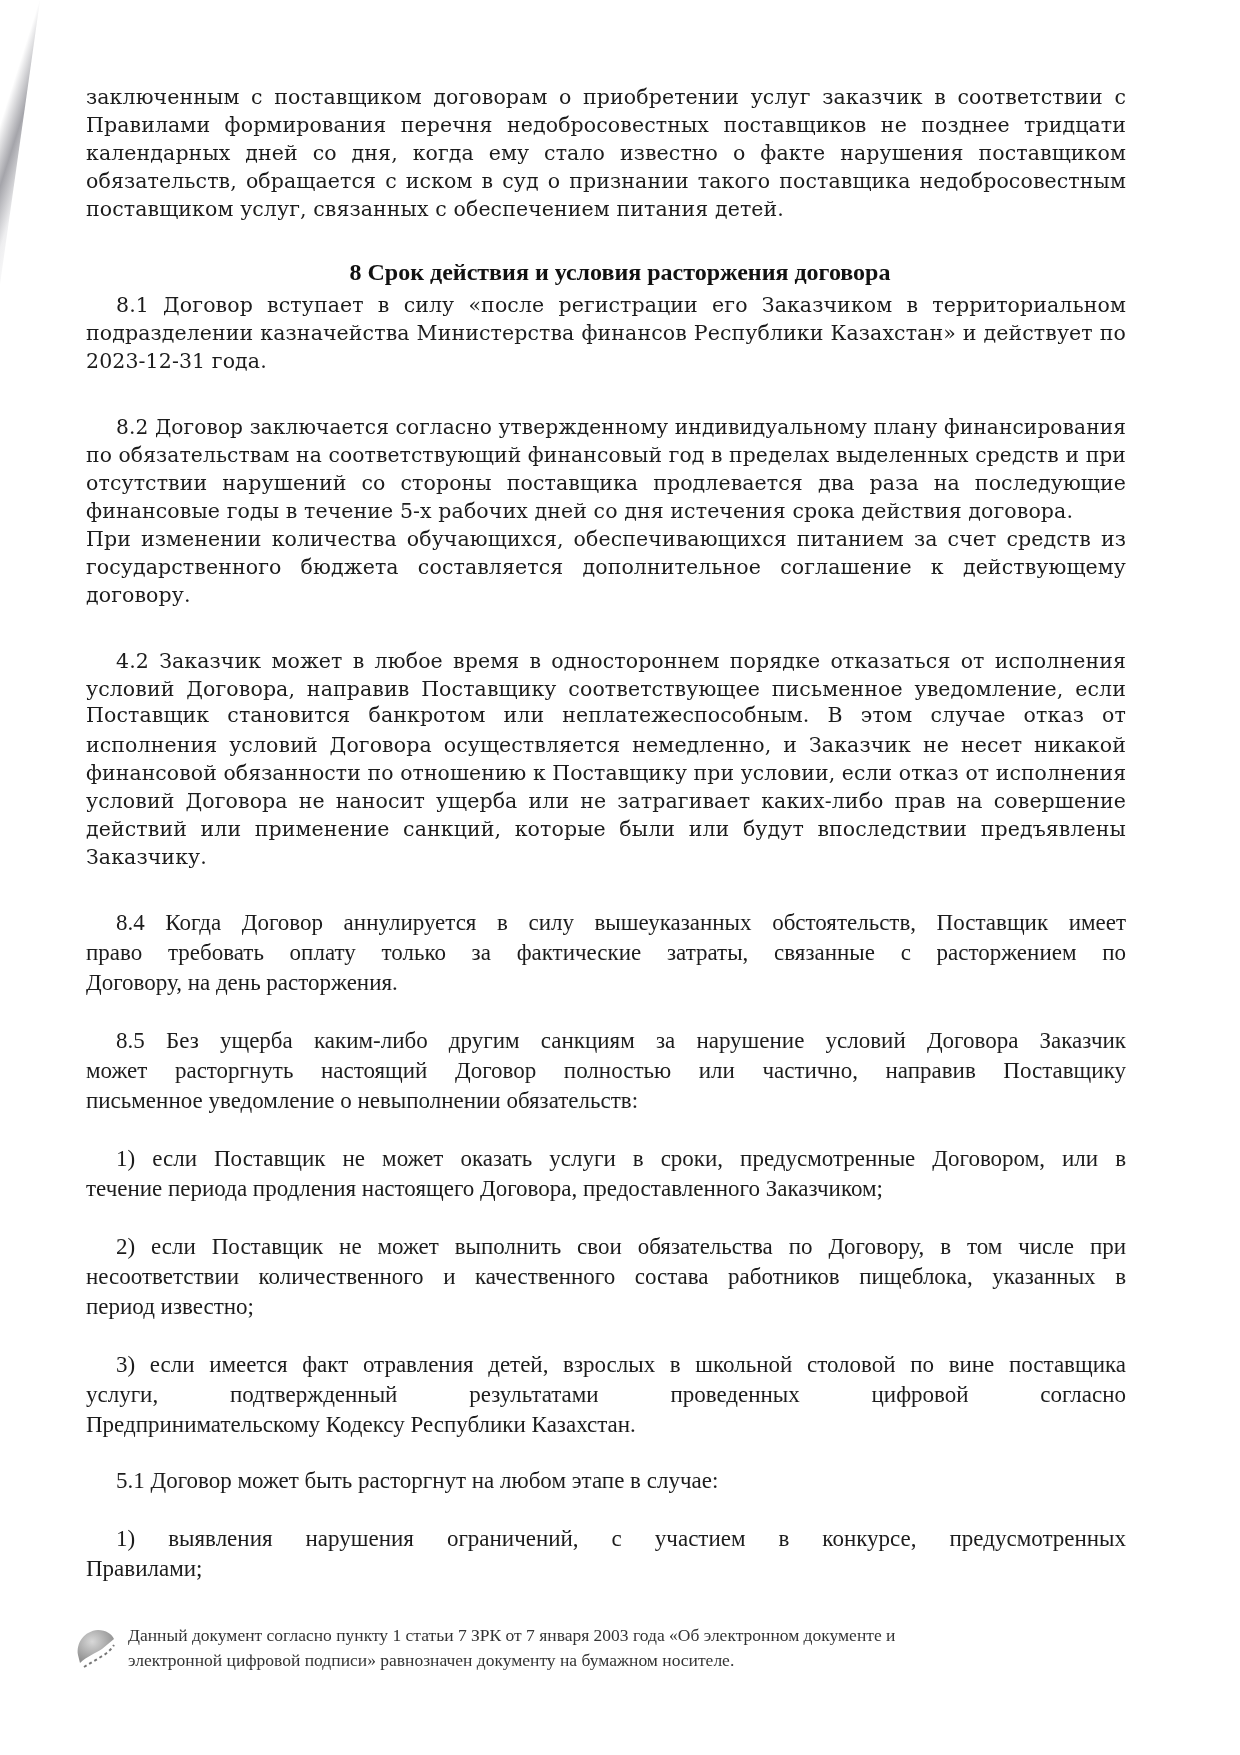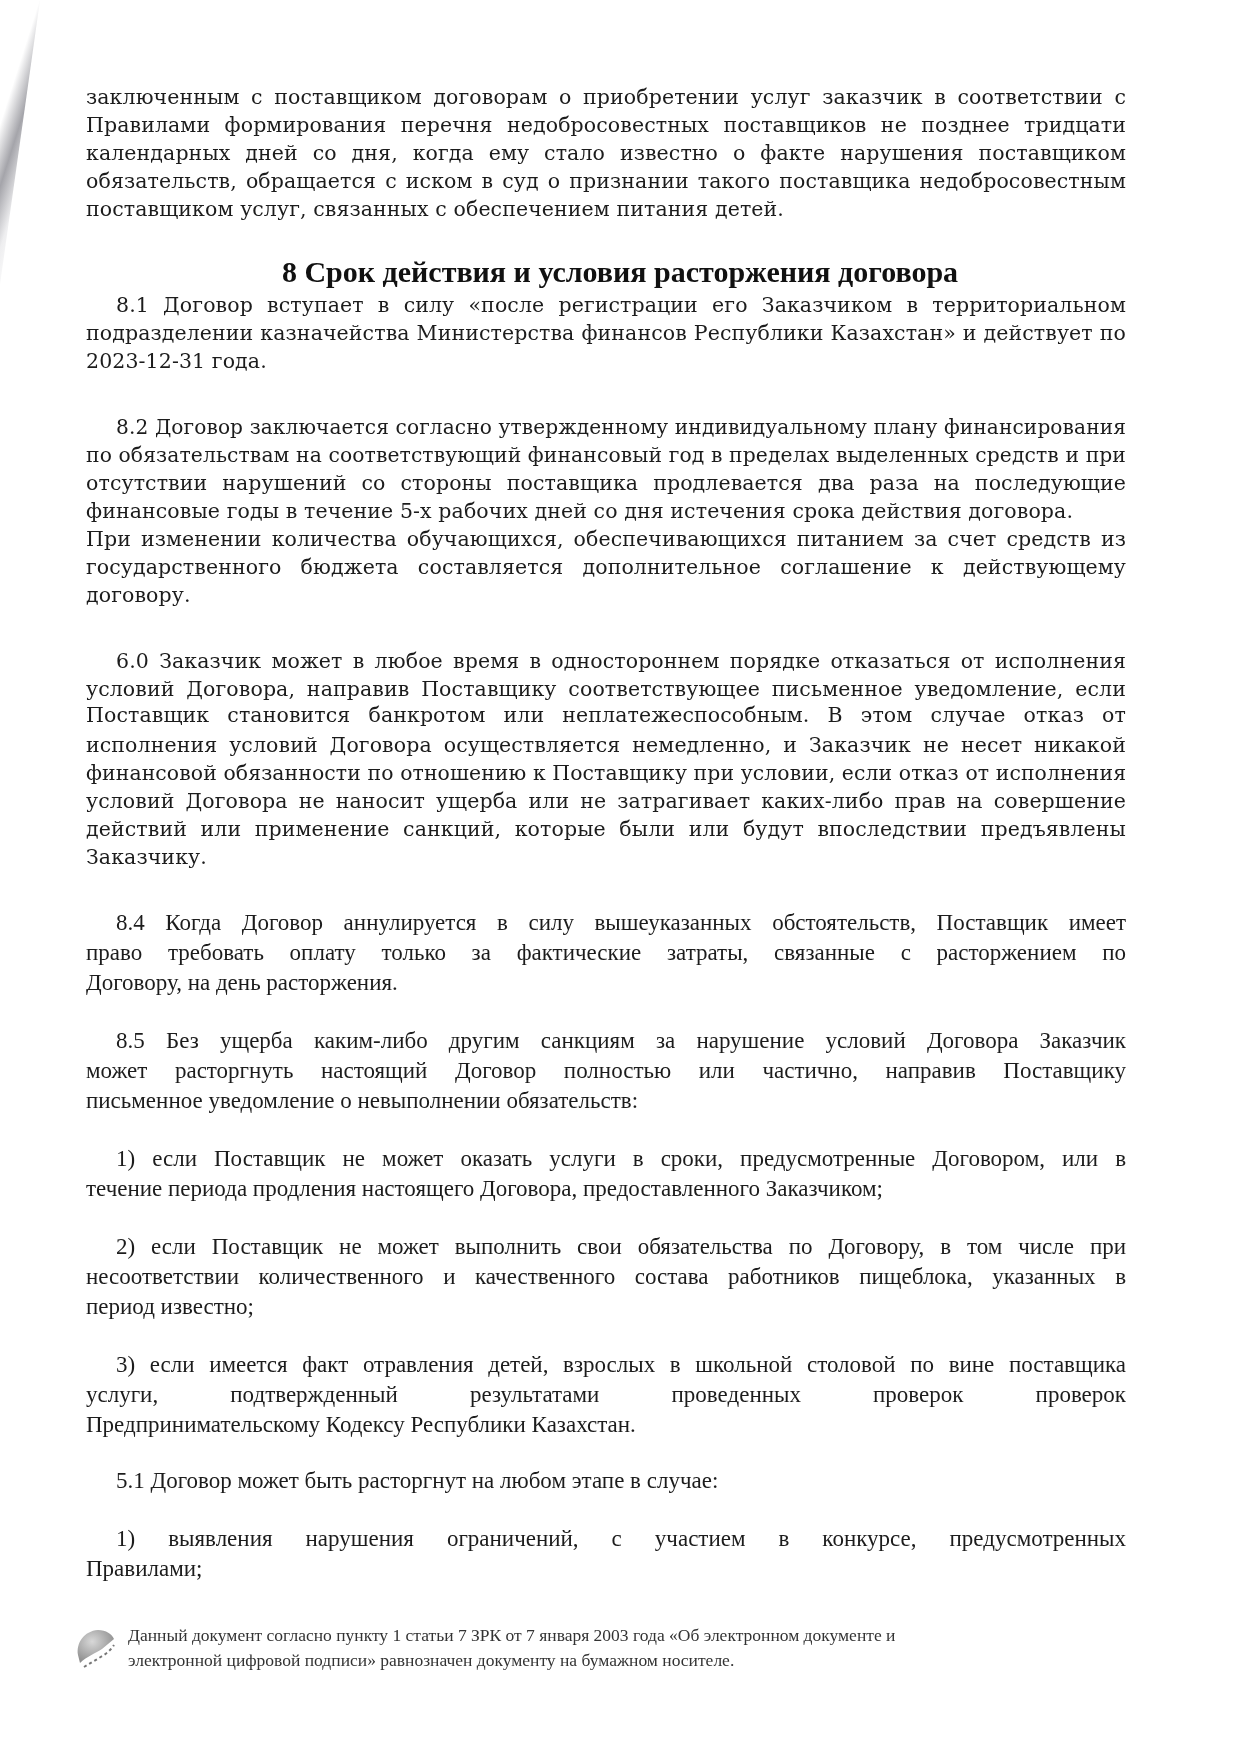--- a/index.html
+++ b/index.html
@@ -56,21 +56,21 @@
   }
   .line.indent { left: 116px; width: 1010px; }
   .heading {
     position: absolute;
     top: 258px;
     left: 0;
     width: 1240px;
     text-align: center;
     font-family: "Liberation Serif", "DejaVu Serif", serif;
     font-weight: bold;
-    font-size: 30px;
+    font-size: 24px;
     line-height: 28px;
     color: #111;
   }
   .footer {
     position: absolute;
     left: 72px;
     top: 1615px;
     width: 1000px;
     height: 70px;
   }
@@ -120,21 +120,21 @@
     <div class="line indent" style="top: 414px; width: 1028px; transform: scaleX(0.98249);">8.2 Договор заключается согласно утвержденному индивидуальному плану финансирования</div>
     <div class="line" style="top: 442px; width: 1050px; transform: scaleX(0.990476);">по обязательствам на соответствующий финансовый год в пределах выделенных средств и при</div>
     <div class="line" style="top:470px;">отсутствии нарушений со стороны поставщика продлевается два раза на последующие</div>
     <div class="line last" style="top:498px;">финансовые годы в течение 5-х рабочих дней со дня истечения срока действия договора.</div>
     <div class="line" style="top:526px;">При изменении количества обучающихся, обеспечивающихся питанием за счет средств из</div>
     <div class="line" style="top:554px;">государственного бюджета составляется дополнительное соглашение к действующему</div>
     <div class="line last" style="top:582px;">договору.</div>
   </div>
 
   <div>
-    <div class="line indent" style="top:648px;">6.0 Заказчик может в любое время в одностороннем порядке отказаться от исполнения</div>
+    <div class="line indent" style="top:648px;">4.2 Заказчик может в любое время в одностороннем порядке отказаться от исполнения</div>
     <div class="line" style="top:676px;">условий Договора, направив Поставщику соответствующее письменное уведомление, если</div>
     <div class="line" style="top:702px;">Поставщик становится банкротом или неплатежеспособным. В этом случае отказ от</div>
     <div class="line" style="top:732px;">исполнения условий Договора осуществляется немедленно, и Заказчик не несет никакой</div>
     <div class="line" style="top: 760px; width: 1046px; transform: scaleX(0.994264);">финансовой обязанности по отношению к Поставщику при условии, если отказ от исполнения</div>
     <div class="line" style="top:788px;">условий Договора не наносит ущерба или не затрагивает каких-либо прав на совершение</div>
     <div class="line" style="top:816px;">действий или применение санкций, которые были или будут впоследствии предъявлены</div>
     <div class="line last" style="top:844px;">Заказчику.</div>
   </div>
 
   <div>
@@ -154,21 +154,21 @@
     </div>
 
     <div>
       <div class="line indent condensed" style="top:1234px;">2) если Поставщик не может выполнить свои обязательства по Договору, в том числе при</div>
       <div class="line condensed" style="top:1264px;">несоответствии количественного и качественного состава работников пищеблока, указанных в</div>
       <div class="line last condensed" style="top:1294px;">период известно;</div>
     </div>
 
     <div>
       <div class="line indent condensed" style="top:1352px;">3) если имеется факт отравления детей, взрослых в школьной столовой по вине поставщика</div>
-      <div class="line condensed" style="top:1382px;">услуги, подтвержденный результатами проведенных проверок проверок</div>
+      <div class="line condensed" style="top:1382px;">услуги, подтвержденный результатами проведенных цифровой согласно</div>
       <div class="line last condensed" style="top:1412px;">Предпринимательскому Кодексу Республики Казахстан.</div>
     </div>
   </div>
 
   <div>
     <div class="line indent last condensed" style="top:1468px;">5.1 Договор может быть расторгнут на любом этапе в случае:</div>
     <div>
       <div class="line indent condensed" style="top:1526px;">1) выявления нарушения ограничений, с участием в конкурсе, предусмотренных</div>
       <div class="line last condensed" style="top:1556px;">Правилами;</div>
     </div>

